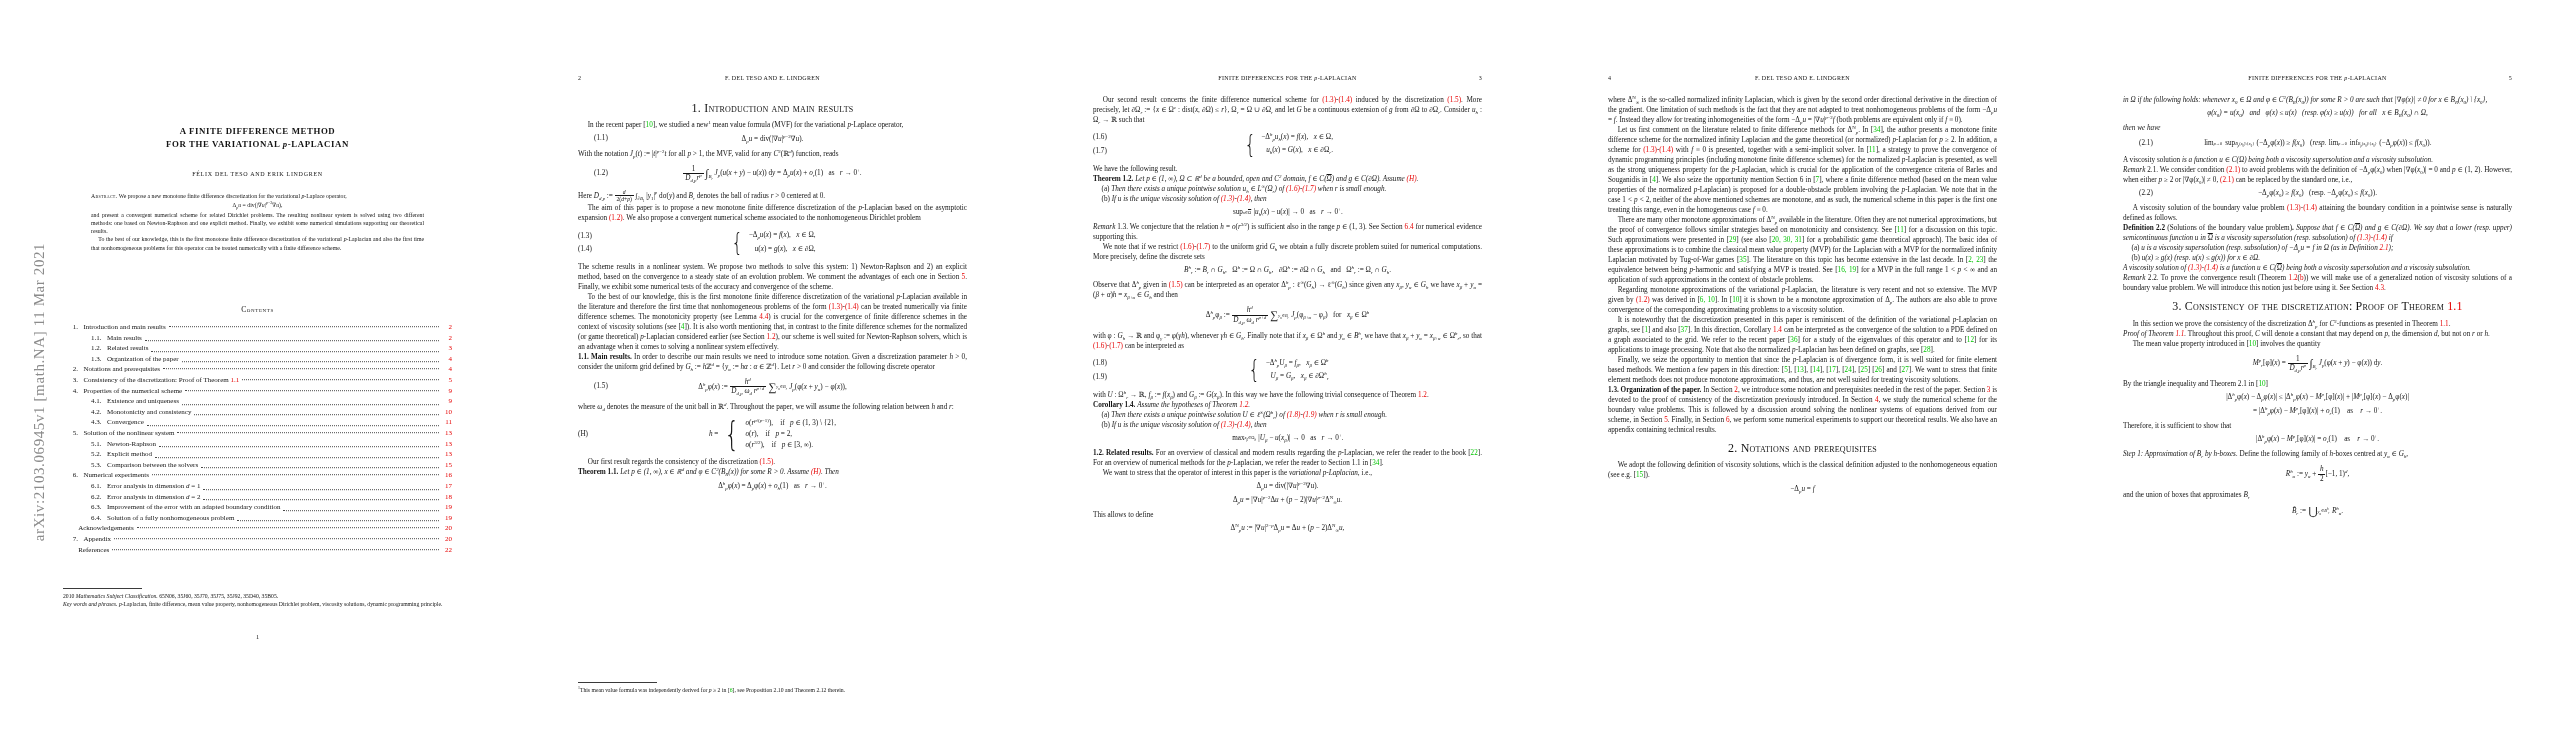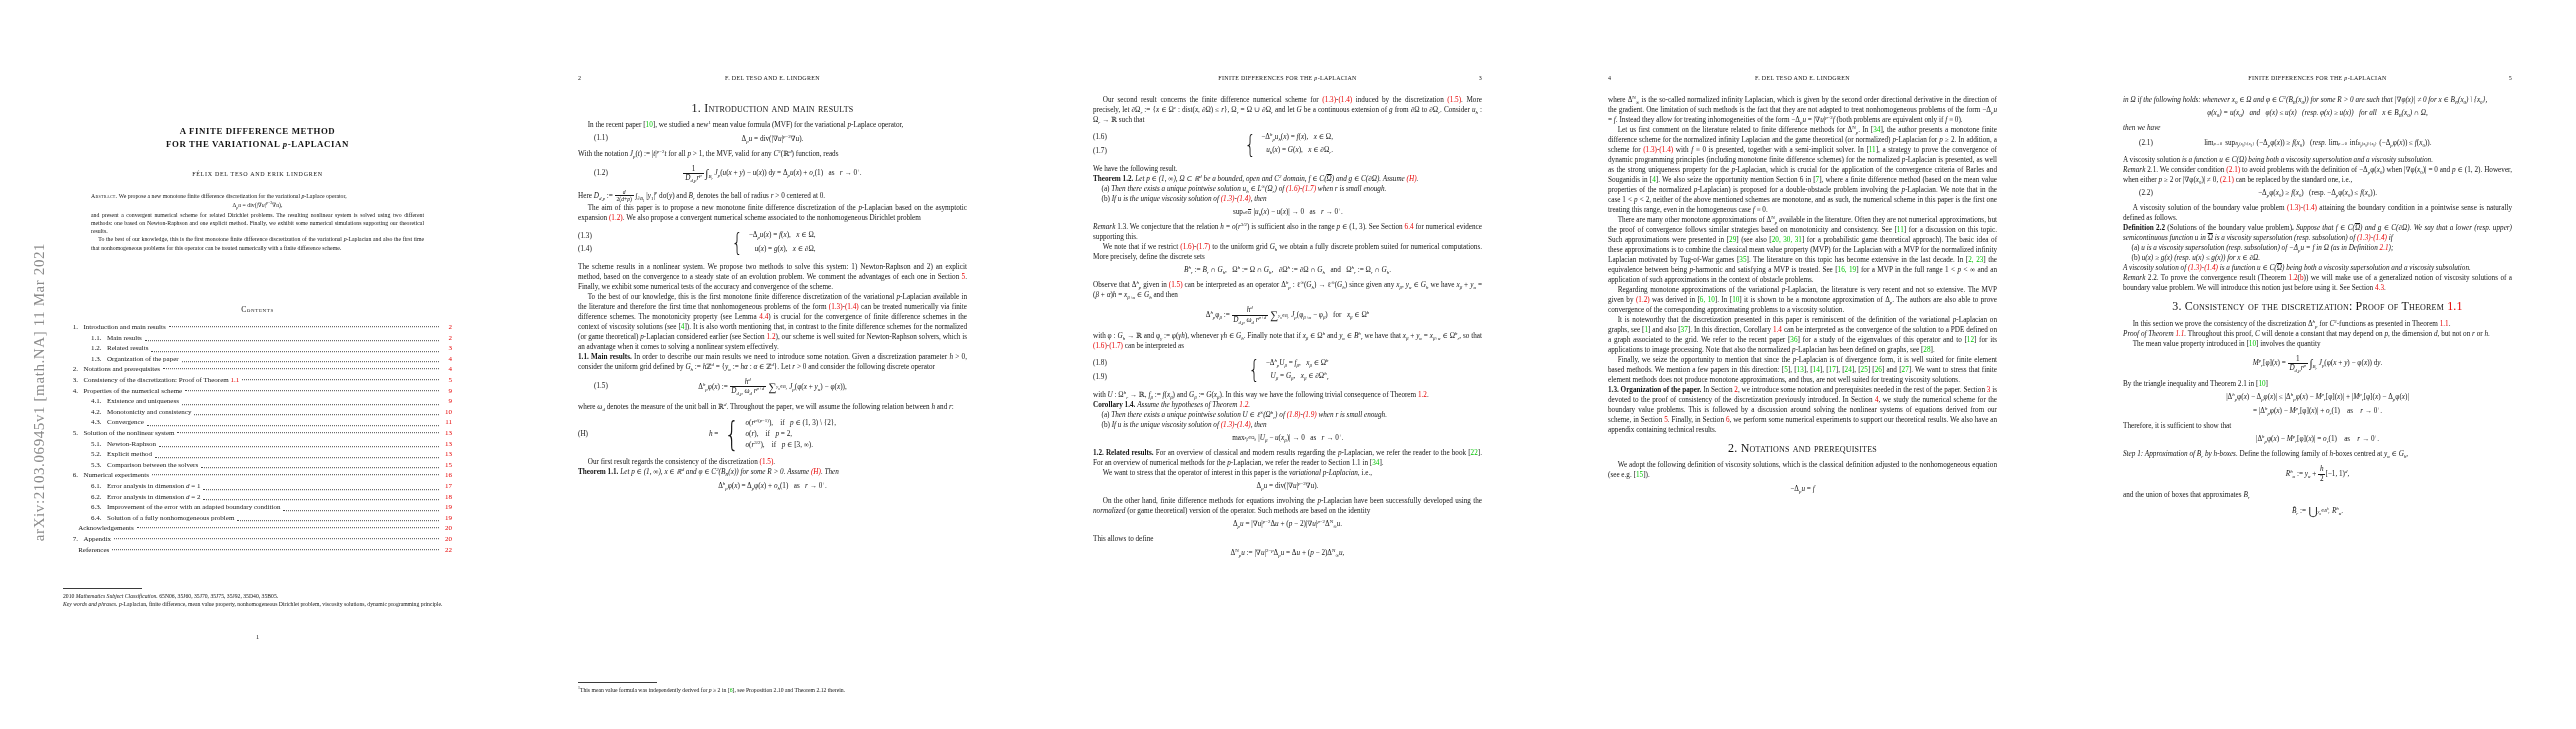--- a/index.html
+++ b/index.html
@@ -324,21 +324,20 @@
           <div class="par"><b>Corollary 1.4.</b> <i>Assume the hypotheses of Theorem <span class="r">1.2</span>.</i></div>
           <div class="lst">(a) <i>Then there exists a unique pointwise solution U ∈ ℓ<sup>∞</sup>(Ω<sup>h</sup><sub>r</sub>) of <span class="r">(1.8)</span>-<span class="r">(1.9)</span> when r is small enough.</i></div>
           <div class="lst">(b) <i>If u is the unique viscosity solution of <span class="r">(1.3)</span>-<span class="r">(1.4)</span>, then</i></div>
           <div class="eq"><span class="eqbody"><span class="mop">
                 <span class="op">max</span>
                 <span class="un"><i>x<sub>β</sub></i>∈Ω<sub><i>h</i></sub></span>
               </span> |<i>U<sub>β</sub></i> − <i>u</i>(<i>x<sub>β</sub></i>)| → 0 &nbsp; as &nbsp; <i>r</i> → 0<sup>+</sup>.</span></div>
           <div class="par"><b>1.2. Related results.</b> For an overview of classical and modern results regarding the <i>p</i>-Laplacian, we refer the reader to the book [<span class="g">22</span>]. For an overview of numerical methods for the <i>p</i>-Laplacian, we refer the reader to Section 1.1 in [<span class="g">34</span>].</div>
           <div class="par ind">We want to stress that the operator of interest in this paper is the <i>variational p-Laplacian</i>, i.e.,</div>
           <div class="eq"><span class="eqbody">Δ<sub><i>p</i></sub><i>u</i> = div(|∇<i>u</i>|<sup><i>p</i>−2</sup>∇<i>u</i>).</span></div>
-          <div class="par ind">On the other hand, finite difference methods for equations involving the <i>p</i>-Laplacian have been successfully developed using the <i>normalized</i> (or game theoretical) version of the operator. Such methods are based on the identity</div>
           <div class="eq"><span class="eqbody">Δ<sub><i>p</i></sub><i>u</i> = |∇<i>u</i>|<sup><i>p</i>−2</sup>Δ<i>u</i> + (<i>p</i> − 2)|∇<i>u</i>|<sup><i>p</i>−2</sup>Δ<sup>N</sup><sub>∞</sub><i>u</i>.</span></div>
           <div class="par">This allows to define</div>
           <div class="eq"><span class="eqbody">Δ<sup>N</sup><sub><i>p</i></sub><i>u</i> := |∇<i>u</i>|<sup>2−<i>p</i></sup>Δ<sub><i>p</i></sub><i>u</i> = Δ<i>u</i> + (<i>p</i> − 2)Δ<sup>N</sup><sub>∞</sub><i>u</i>,</span></div>
         </div>
       </div>
       <div class="page page-4">
         <div class="phead">
           <span class="hl">4</span>
           <span class="hc">F. DEL TESO AND E. LINDGREN</span>
           <span class="hr"></span>

